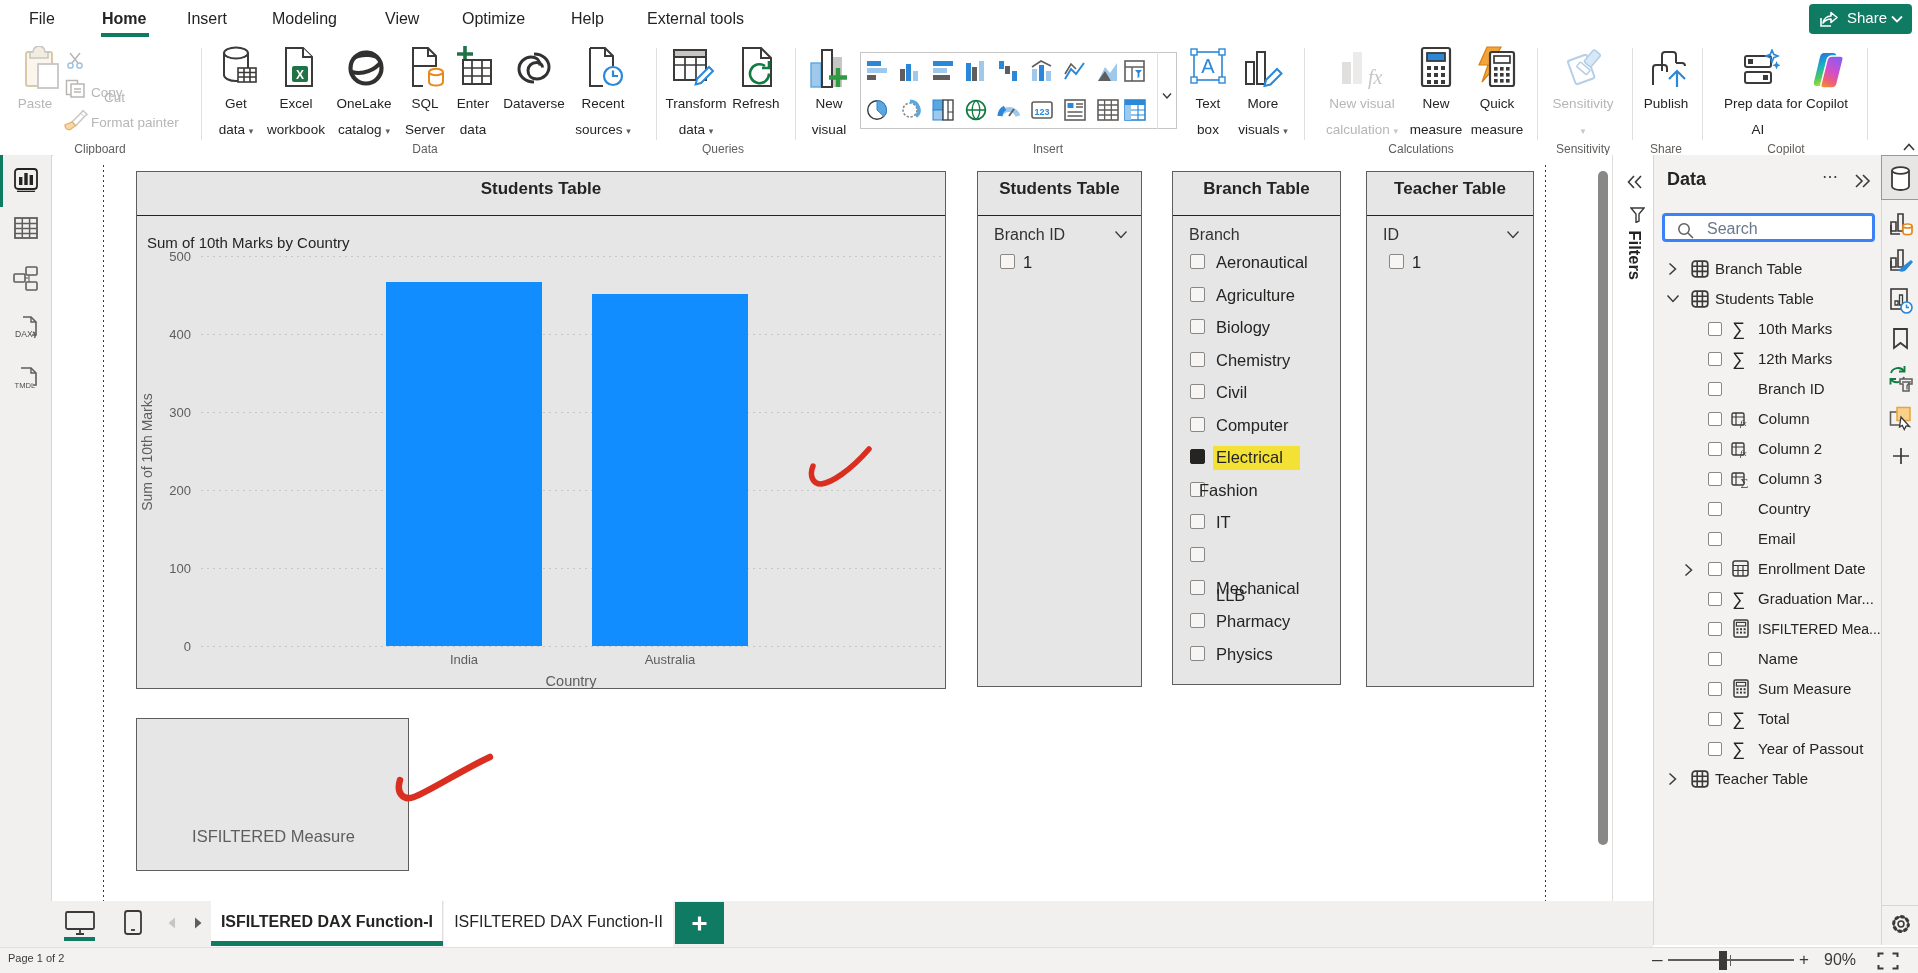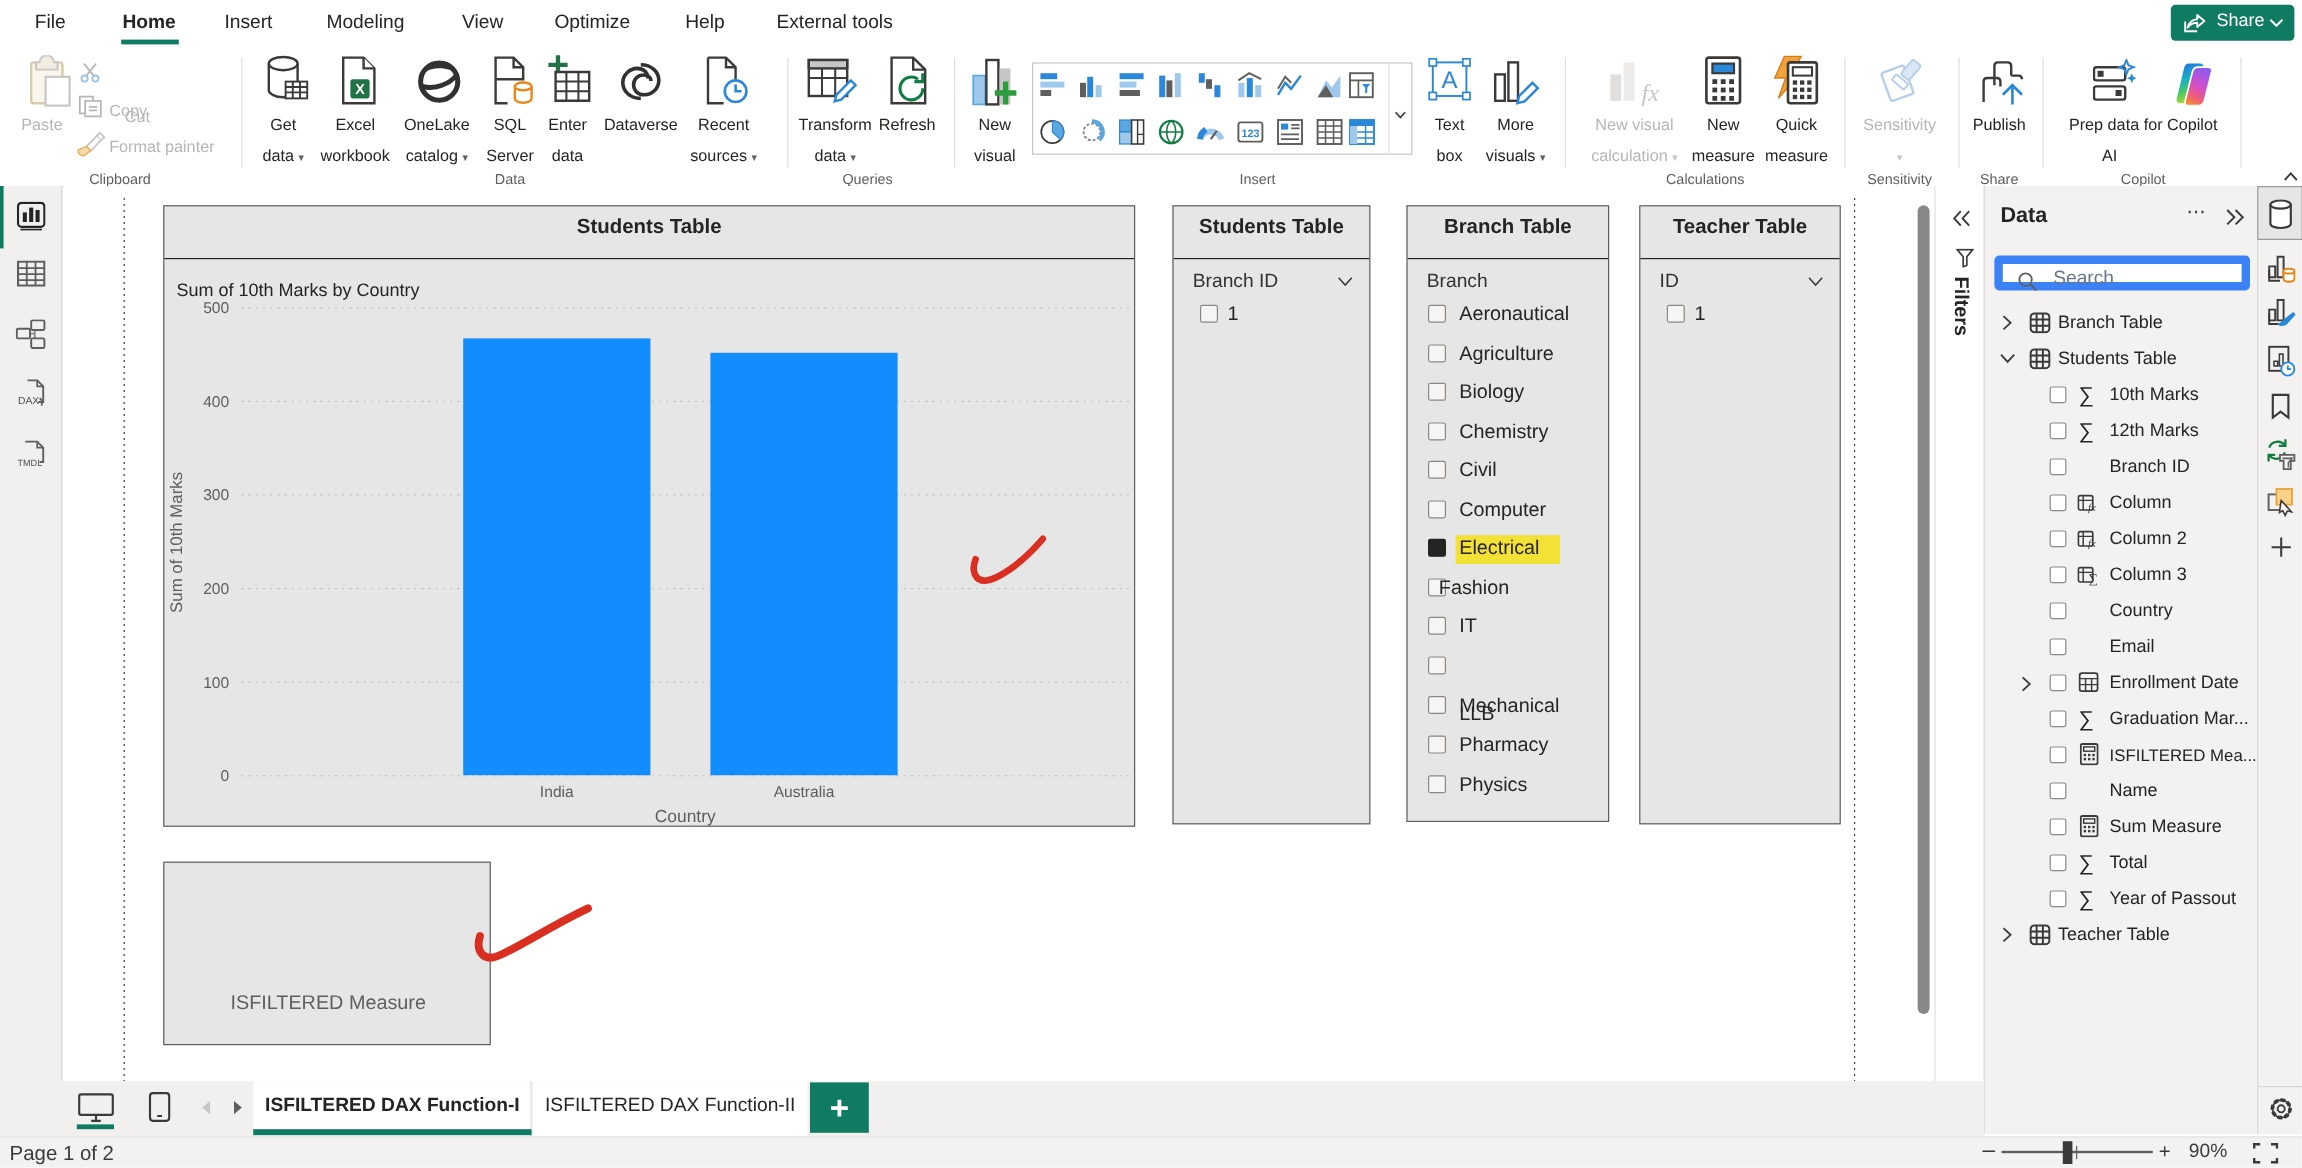--- a/index.html
+++ b/index.html
@@ -534,21 +534,21 @@
     <path d="M1 1 h13 l-5 6 v7 l-3 1.5 v-8.5 Z" fill="none" stroke="#3b3a39" stroke-width="1.4"></path>
   </svg>
   <div class="abs" style="left:-19px;top:106px;width:80px;text-align:left;font-size:16.5px;font-weight:bold;color:#252423;transform:rotate(90deg);transform-origin:center;white-space:nowrap;">Filters</div>
 </div>
 <div id="datapanel">
   <div class="abs" style="left:13px;top:14px;font-size:18px;font-weight:bold;">Data</div>
   <div class="abs" style="left:168px;top:12px;font-size:16px;color:#3b3a39;letter-spacing:2px;">⋯</div>
   <svg class="abs" style="left:200px;top:19px;" width="17" height="14" viewBox="0 0 17 14">
     <path d="M2 1 L8 7 L2 13 M9 1 L15 7 L9 13" fill="none" stroke="#3b3a39" stroke-width="1.6"></path>
   </svg>
-  <div class="abs" style="left:8px;top:58px;width:213px;height:29px;background:#fff;border:7px solid #3b82f6;border-radius:4px;">
+  <div class="abs" style="left:8px;top:58px;width:213px;height:29px;background:#fff;border:3px solid #3b82f6;border-radius:4px;">
     <svg class="abs" style="left:12px;top:6px;" width="17" height="17" viewBox="0 0 17 17">
       <circle cx="7" cy="7" r="5.2" fill="none" stroke="#605e5c" stroke-width="1.5"></circle>
       <path d="M11 11 L16 16" stroke="#605e5c" stroke-width="1.5"></path>
     </svg>
     <div class="abs" style="left:42px;top:4px;font-size:16px;color:#68788c;">Search</div>
   </div>
   <svg class="abs" style="left:14px;top:107px;" width="9" height="14" viewBox="0 0 9 14">
       <path d="M1.5 1.5 L7.5 7 L1.5 12.5" fill="none" stroke="#3b3a39" stroke-width="1.5"></path>
     </svg>
   <svg class="abs" style="left:37px;top:105px;" width="18" height="18" viewBox="0 0 18 18">
@@ -723,21 +723,21 @@
 <div class="abs" style="left:211px;top:901px;width:232px;height:46px;background:#fff;border-right:1px solid #e1dfdd;"></div>
 <div class="abs" style="left:211px;top:913px;width:232px;text-align:center;font-size:16px;font-weight:bold;color:#252423;">ISFILTERED DAX Function-I</div>
 <div class="abs" style="left:211px;top:941px;width:232px;height:5px;background:#0f7b63;"></div>
 <div class="abs" style="left:444px;top:901px;width:229px;height:46px;background:#fff;"></div>
 <div class="abs" style="left:444px;top:913px;width:229px;text-align:center;font-size:16px;color:#252423;">ISFILTERED DAX Function-II</div>
 <div class="abs" style="left:675px;top:902px;width:49px;height:42px;background:#0f7b63;"></div>
 <svg class="abs" style="left:691px;top:915px;" width="17" height="17" viewBox="0 0 17 17">
     <path d="M8.5 1.5 v14 M1.5 8.5 h14" stroke="#fff" stroke-width="3.2"></path>
   </svg>
 <div id="statusbar"></div>
-<div class="abs" style="left:8px;top:952px;font-size:17px;color:#3b3a39;">Page 1 of 2</div>
+<div class="abs" style="left:8px;top:952px;font-size:11px;color:#3b3a39;">Page 1 of 2</div>
   <div class="abs" style="left:1652px;top:948px;font-size:19px;color:#3b3a39;">–</div>
   <div class="abs" style="left:1668px;top:959px;width:126px;height:2px;background:#605e5c;"></div>
   <div class="abs" style="left:1719px;top:951px;width:8px;height:19px;background:#3b3a39;"></div>
   <div class="abs" style="left:1730px;top:955px;width:1px;height:11px;background:#605e5c;"></div>
   <div class="abs" style="left:1799px;top:950px;font-size:17px;color:#3b3a39;">+</div>
   <div class="abs" style="left:1824px;top:951px;font-size:16px;color:#3b3a39;">90%</div>
 <svg class="abs" style="left:1877px;top:952px;" width="22" height="18" viewBox="0 0 22 18">
     <path d="M1.5 5 v-3.5 h5 M15.5 1.5 h5 v3.5 M20.5 13 v3.5 h-5 M6.5 16.5 h-5 V13" fill="none" stroke="#3b3a39" stroke-width="2"></path>
   </svg>
 

